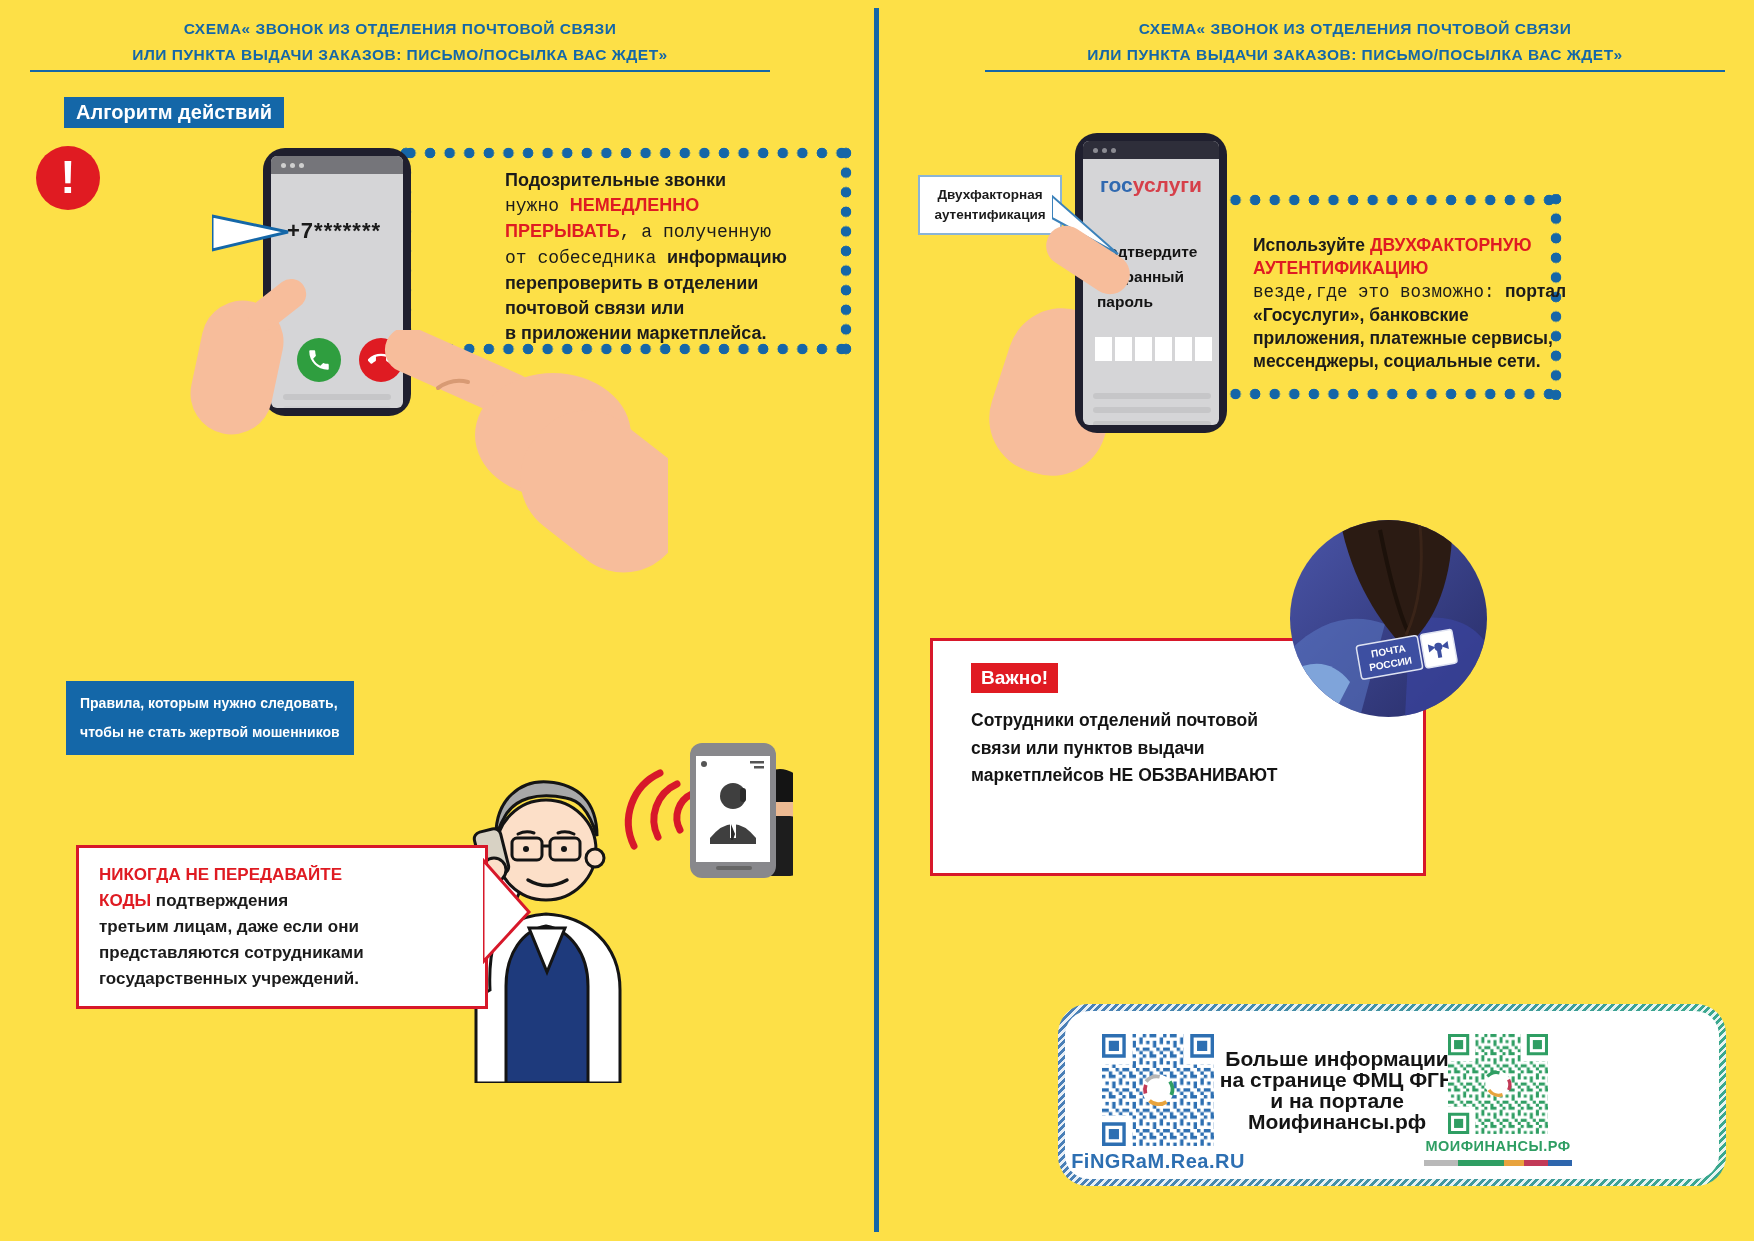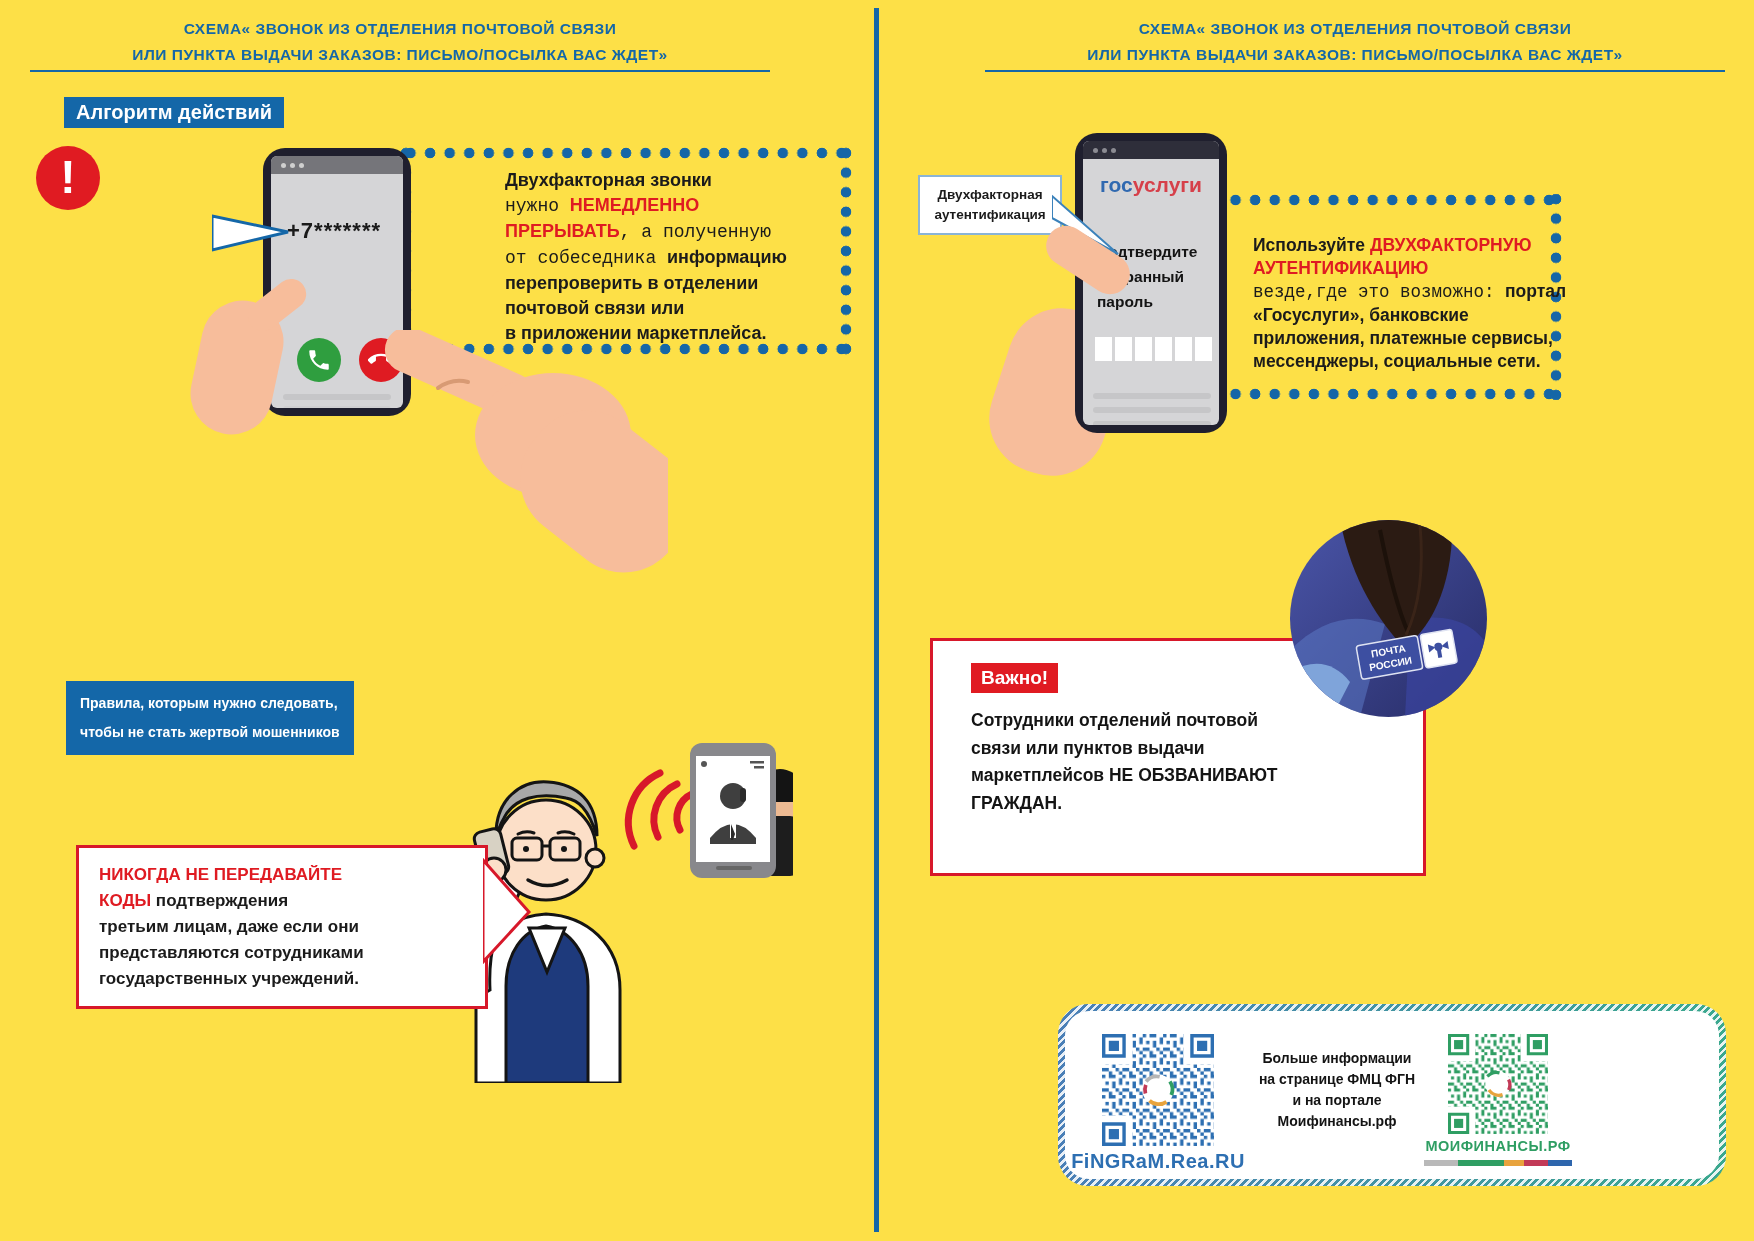--- a/index.html
+++ b/index.html
@@ -91,21 +91,21 @@
     </g>
     <path d="M60 58 q14 -10 30 -6" stroke="#d89a74" stroke-width="4" fill="none" stroke-linecap="round"></path>
   </svg>
 
   <div class="abs dots-h" style="left:400px;top:147px;width:452px;"></div>
   <div class="abs dots-h" style="left:400px;top:343px;width:452px;"></div>
   <div class="abs dots-v" style="left:840px;top:147px;height:208px;"></div>
   <div class="abs dots-v" style="left:400px;top:147px;height:208px;z-index:1;"></div>
 
   <div class="abs note" style="left:505px;top:168px;width:330px;">
-    <span>Двухфакторная звонки</span><br>
+    <span>Подозрительные звонки</span><br>
     <span class="rg">нужно </span><span class="red-t">НЕМЕДЛЕННО</span><br>
     <span class="red-t">ПРЕРЫВАТЬ</span><span class="rg">, а полученную</span><br>
     <span class="rg">от собеседника </span><span>информацию</span><br>
     <span>перепроверить в отделении</span><br>
     <span>почтовой связи или</span><br>
     <span>в приложении маркетплейса.</span>
   </div>
 
   <div class="abs badge" style="left:66px;top:681px;font-size:14px;line-height:29px;padding:8px 14px;">
     <div>Правила, которым нужно следовать,</div>
@@ -230,21 +230,20 @@
     <span>приложения, платежные сервисы,</span><br>
     <span>мессенджеры, социальные сети.</span>
   </div>
 
   <div class="abs" style="left:930px;top:638px;width:462px;height:232px;border:3.5px solid #d7182a;background:#fff;z-index:2;padding-left:28px;">
     <div class="abs" style="left:38px;top:22px;background:#e01b22;color:#fff;font-weight:bold;font-size:19px;padding:4px 10px;">Важно!</div>
     <div class="abs" style="left:38px;top:66px;width:400px;font-size:17.5px;font-weight:bold;line-height:27.5px;color:#141414;">
       <div>Сотрудники отделений почтовой</div>
       <div>связи или пунктов выдачи</div>
       <div>маркетплейсов НЕ ОБЗВАНИВАЮТ</div>
-      <div>ГРАЖДАН.</div>
     </div>
   </div>
 
   <div class="abs" style="left:1290px;top:520px;width:197px;height:197px;border-radius:50%;overflow:hidden;z-index:6;">
     <svg width="197" height="197" viewBox="0 0 197 197">
       <defs>
         <linearGradient id="jkt" x1="0" y1="0" x2="1" y2="1">
           <stop offset="0" stop-color="#4a55a8"></stop>
             <stop offset="1" stop-color="#272c66"></stop>
         </linearGradient>
@@ -308,21 +307,21 @@
       <circle cx="16.5" cy="16.5" r="4.6" fill="#fff"></circle>
       <g fill="none" stroke-width="1.1">
         <path d="M13 14 A4 4 0 0 1 17 12.6" stroke="#b5b5b5"></path>
         <path d="M20 14 A4 4 0 0 1 20.4 18" stroke="#2f9e63"></path>
         <path d="M19 20 A4 4 0 0 1 14 19.6" stroke="#e8a33d"></path>
         <path d="M12.8 17.5 A4 4 0 0 1 12.9 15" stroke="#c23a57"></path>
       </g>
     </svg>
     <div class="abs" style="left:10px;top:146px;width:180px;text-align:center;font-size:20px;font-weight:bold;color:#2d6fb2;letter-spacing:.5px;">FiNGRaM.Rea.RU</div>
 
-    <div class="abs" style="left:154px;top:44px;width:250px;text-align:center;font-size:14px;font-weight:bold;line-height:21px;color:#141414;">
+    <div class="abs" style="left:154px;top:44px;width:250px;text-align:center;font-size:21px;font-weight:bold;line-height:21px;color:#141414;">
       <div>Больше информации</div>
       <div>на странице ФМЦ ФГН</div>
       <div>и на портале</div>
       <div>Моифинансы.рф</div>
     </div>
 
     <svg class="abs" style="left:390px;top:30px;" width="100" height="100" viewBox="0 0 33 33">
       <defs>
         <pattern id="qg" width="6" height="6" patternUnits="userSpaceOnUse">
           <g fill="#2f9e63">

